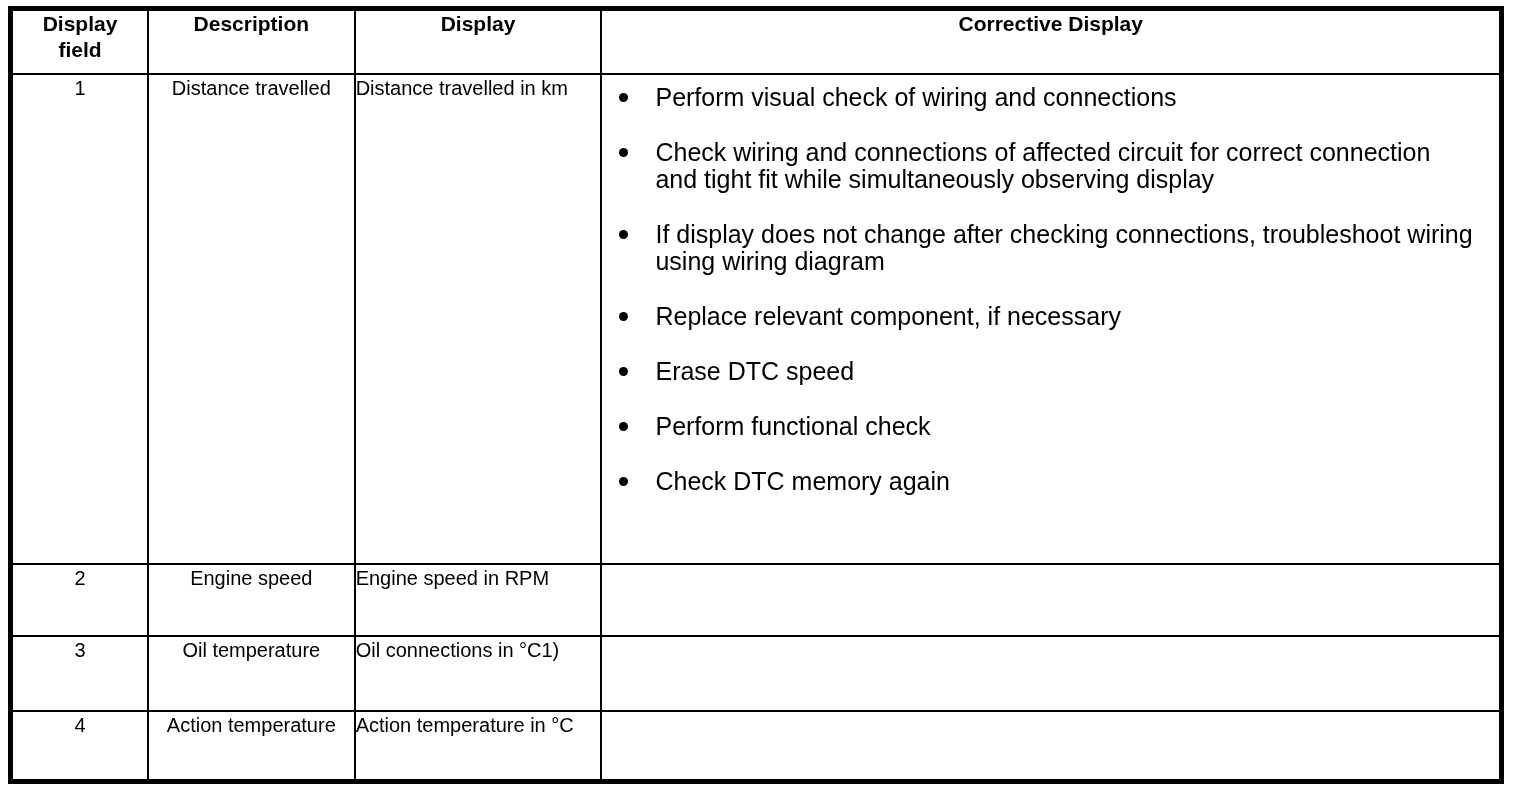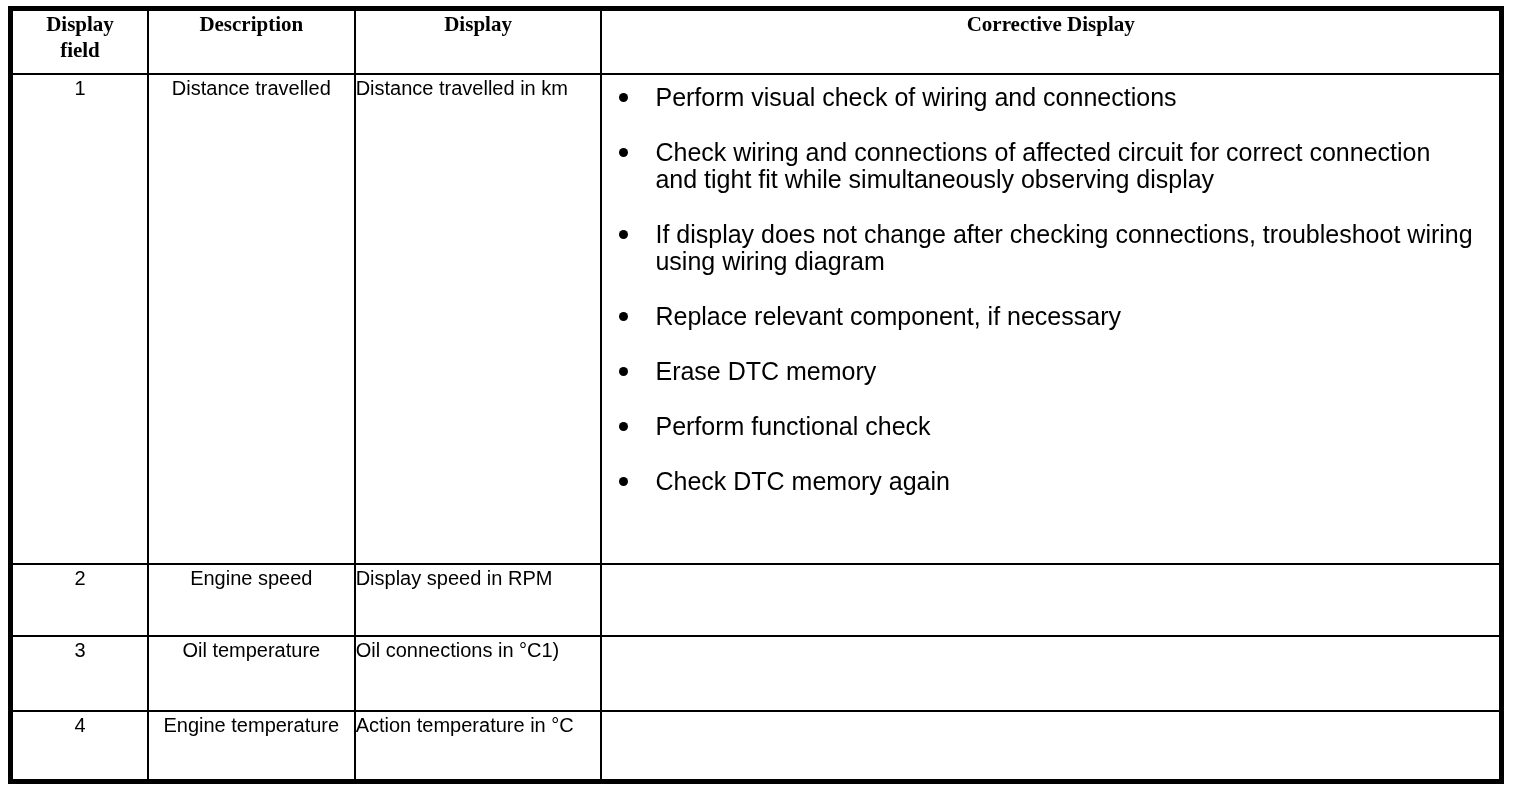--- a/index.html
+++ b/index.html
@@ -51,21 +51,20 @@
 
   
   .hdr-cell {
     height: 62px;
     vertical-align: top;
     text-align: center;
     font-weight: bold;
     font-size: 21px;
     line-height: 26px;
     padding-top: 9px;
-    font-family: Liberation Serif, serif;
   }
   .hdr-cell .hdr-text {
     display: block;
   }
 
   
   .cell-num {
     text-align: center;
     font-size: 20px;
     line-height: 27px;
@@ -173,51 +172,51 @@
             <li class="bullet-item">
               <span class="bullet-dot"></span>
               <span class="bullet-text">If display does not change after checking connections, troubleshoot wiring using wiring diagram</span>
             </li>
             <li class="bullet-item">
               <span class="bullet-dot"></span>
               <span class="bullet-text">Replace relevant component, if necessary</span>
             </li>
             <li class="bullet-item">
               <span class="bullet-dot"></span>
-              <span class="bullet-text">Erase DTC memory</span>
+              <span class="bullet-text">Erase DTC speed</span>
             </li>
             <li class="bullet-item">
               <span class="bullet-dot"></span>
               <span class="bullet-text">Perform functional check</span>
             </li>
             <li class="bullet-item">
               <span class="bullet-dot"></span>
               <span class="bullet-text">Check DTC memory again</span>
             </li>
           </ul>
         </td>
       </tr>
 
       <tr class="row-2">
         <td class="cell-num">2</td>
         <td class="cell-desc">Engine speed</td>
-        <td class="cell-display">Display speed in RPM</td>
+        <td class="cell-display">Engine speed in RPM</td>
         <td class="cell-action"></td>
       </tr>
 
       <tr class="row-3">
         <td class="cell-num">3</td>
         <td class="cell-desc">Oil temperature</td>
         <td class="cell-display">Oil connections in °C1)</td>
         <td class="cell-action"></td>
       </tr>
 
       <tr class="row-4">
         <td class="cell-num">4</td>
-        <td class="cell-desc">Engine temperature</td>
+        <td class="cell-desc">Action temperature</td>
         <td class="cell-display">Action temperature in °C</td>
         <td class="cell-action"></td>
       </tr>
 
     </tbody>
   </table>
 
 </div>
 
 </body></html>

